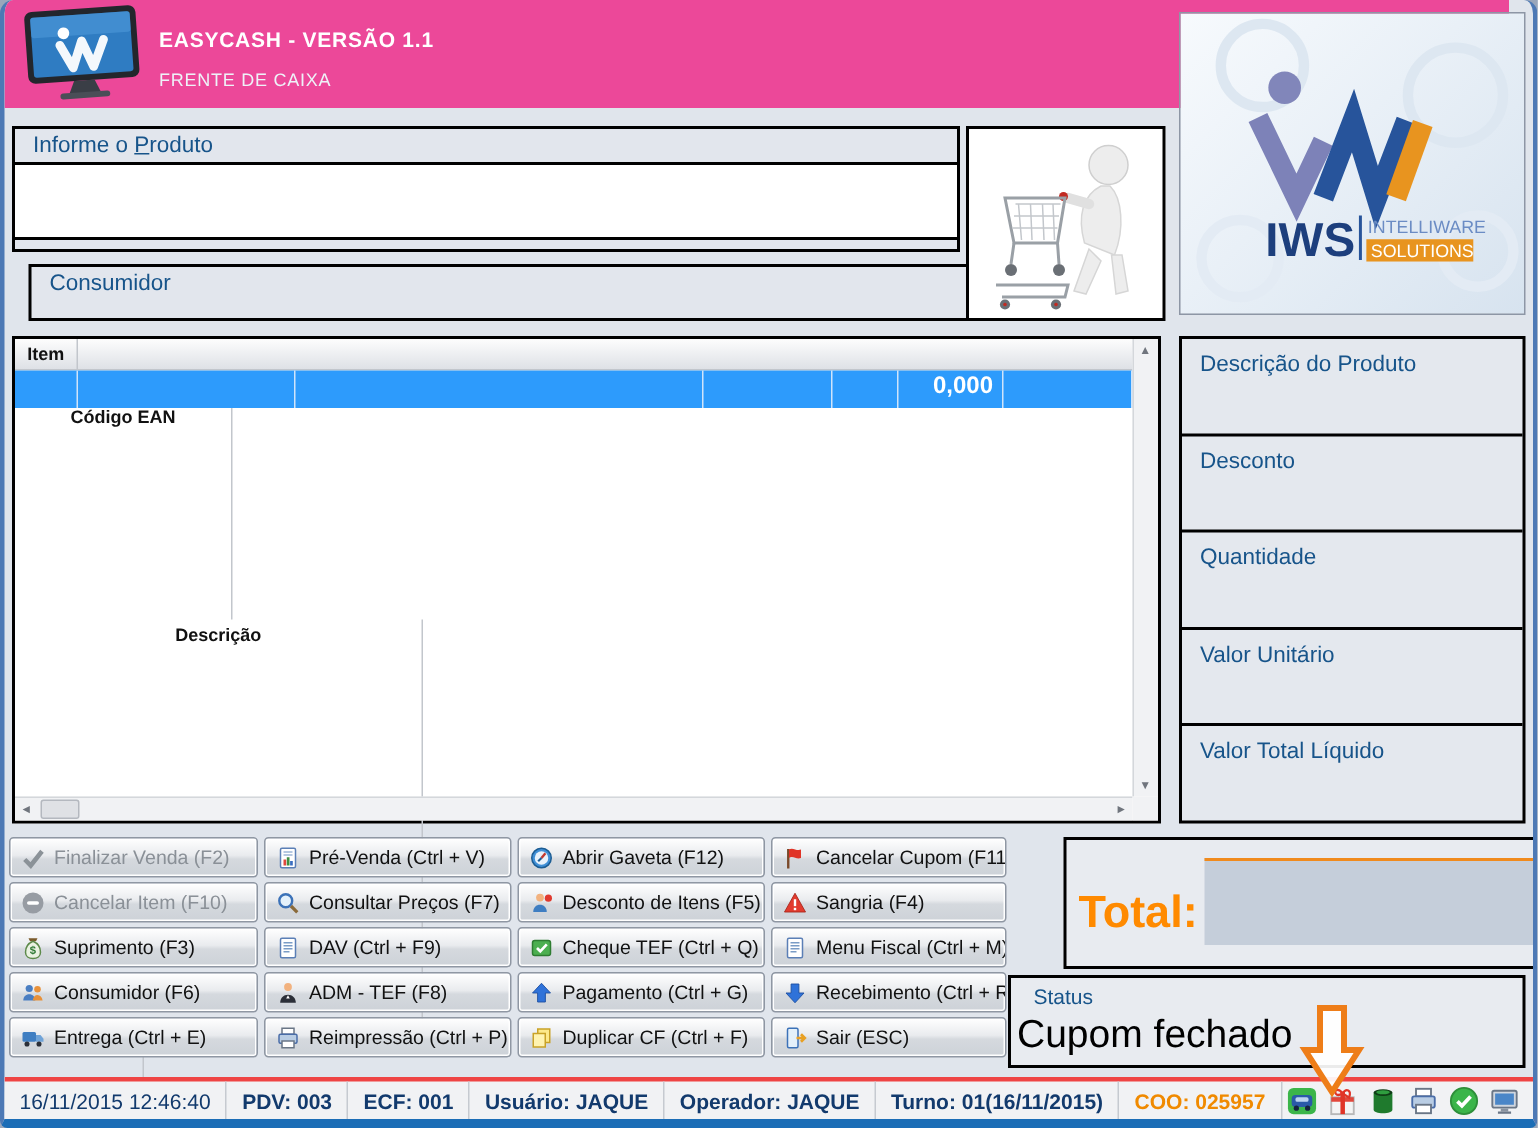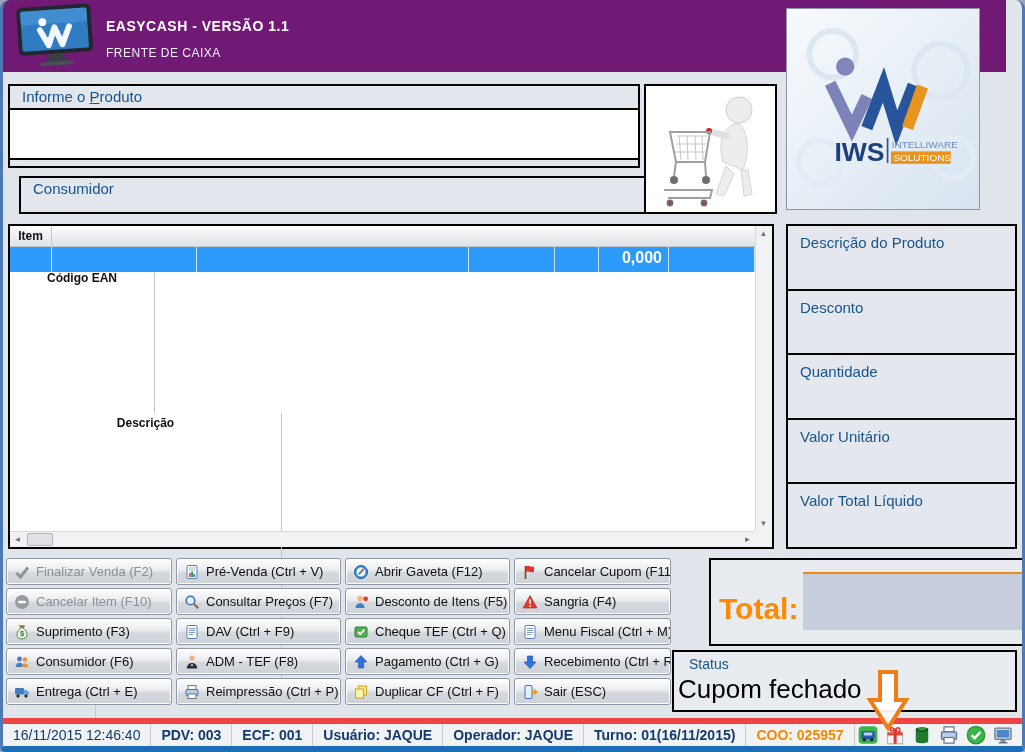--- a/index.html
+++ b/index.html
@@ -5,21 +5,21 @@
   html,body{margin:0;padding:0;background:#9aa7bb;}
   *{box-sizing:border-box;}
   .window{
     position:relative;width:1025px;height:752px;
     background:#e0e5ec;overflow:hidden;
     border-left:3px solid #4d79b5;border-right:3px solid #4d79b5;border-bottom:6px solid #1b6db6;
     border-radius:9px 9px 5px 5px;
     font-family:"Liberation Sans",sans-serif;color:#111;
   }
   
-  .header{position:absolute;left:0;top:0;right:16px;height:72px;background:#701a75;}
+  .header{position:absolute;left:0;top:0;right:16px;height:72px;background:#ec4899;}
   .header .logo{position:absolute;left:8px;top:3px;width:88px;height:66px;}
   .header .title{position:absolute;left:103px;top:18px;color:#fff;font-size:14px;font-weight:bold;letter-spacing:.5px;}
   .header .subtitle{position:absolute;left:103px;top:46px;color:#eef2f8;font-size:12px;letter-spacing:.5px;}
   
   .groupbox{position:absolute;border:2px solid #000;background:#e2e6ed;}
   .gb-label{color:#17548a;font-size:15px;padding:2px 0 0 12px;}
   .gb-label .ak{text-decoration:underline;}
   .product-input{position:absolute;left:0;right:0;top:22px;height:52px;background:#fff;border-top:2px solid #000;border-bottom:2px solid #000;}
   .cartbox{position:absolute;left:641px;top:84px;width:133px;height:130px;background:#fff;border:2px solid #000;}
   
@@ -28,21 +28,21 @@
   .th{font-size:12px;font-weight:bold;text-align:center;line-height:20px;border-right:1px solid #c2c6cc;overflow:hidden;white-space:nowrap;}
   .trow{position:absolute;left:0;top:21px;right:17px;height:25px;display:flex;background:#2d9bfc;}
   .td{border-right:1px solid #cfe4fa;height:100%;overflow:hidden;white-space:nowrap;}
   .td.vunit{color:#fff;font-weight:bold;font-size:16px;text-align:right;padding:2px 6px 0 0;}
   .vscroll{position:absolute;right:0;top:0;bottom:16px;width:17px;background:#f1f2f4;border-left:1px solid #d4d7db;}
   .hscroll{position:absolute;left:0;right:17px;bottom:0;height:16px;background:#f1f2f4;border-top:1px solid #d4d7db;}
   .sbtn{position:absolute;font-size:8px;color:#70757d;text-align:center;line-height:15px;width:15px;height:15px;}
   .hthumb{position:absolute;left:17px;top:1px;width:26px;height:13px;background:#dfe1e5;border:1px solid #b4b8bf;border-radius:2px;}
   .scorner{position:absolute;right:0;bottom:0;width:17px;height:16px;background:#f1f2f4;}
   
-  .iws-panel{position:absolute;left:783px;top:8px;width:194px;height:202px;background:linear-gradient(135deg,#f7fafd 0%,#e9f0f7 45%,#d7e3ef 100%);border:1px solid #8d96a5;}
+  .iws-panel{position:absolute;left:783px;top:8px;width:231px;height:202px;background:linear-gradient(135deg,#f7fafd 0%,#e9f0f7 45%,#d7e3ef 100%);border:1px solid #8d96a5;}
   .detail-panel{position:absolute;left:783px;top:224px;width:231px;height:325px;border:2px solid #000;background:#e4e8ee;display:flex;flex-direction:column;}
   .detail-sec{flex:1;border-bottom:2px solid #000;}
   .detail-sec:last-child{border-bottom:none;}
   .detail-sec .lbl{color:#17548a;font-size:15px;padding:8px 0 0 12px;}
   
   .btn-grid{position:absolute;left:3px;top:558px;width:665px;height:152px;display:grid;grid-template-columns:166px 165px 165px 1fr;grid-auto-rows:27px;gap:3px 4px;}
   .pbtn{display:flex;align-items:center;gap:6px;padding:0 7px;font-size:13px;color:#111;
     background:linear-gradient(#ffffff,#e9ebee 45%,#d5d9de 55%,#cdd2d8);
     border:1px solid #8f97a3;border-radius:3px;box-shadow:inset 0 0 0 1px #fff;cursor:default;white-space:nowrap;overflow:hidden;}
   .pbtn.disabled{color:#8a9097;}
@@ -50,21 +50,21 @@
   .icn svg{width:16px;height:16px;display:block;}
   
   .total-panel{position:absolute;left:669px;top:558px;width:345px;height:88px;border:2px solid #000;background:#e8ebf0;margin-left:37px;}
   .total-label{position:absolute;left:8px;top:32px;color:#ff8a00;font-size:30px;font-weight:bold;}
   .total-display{position:absolute;left:92px;top:12px;right:4px;height:58px;background:#c5ceda;border-top:2px solid #f08a1d;font-size:26px;text-align:right;color:#123;}
   .status-panel{position:absolute;left:669px;top:650px;width:345px;height:62px;border:2px solid #000;background:#e8ebf0;}
   .status-label{position:absolute;left:15px;top:4px;color:#17548a;font-size:14px;}
   .status-value{position:absolute;left:4px;top:22px;color:#000;font-size:26px;}
   .arrow-overlay{position:absolute;left:863px;top:670px;width:44px;height:62px;z-index:50;pointer-events:none;}
   
-  .statusbar{position:absolute;left:0;right:0;bottom:0;height:28px;background:#f1f2f4;border-top:6px solid #ef4444;display:flex;align-items:center;font-size:14px;}
+  .statusbar{position:absolute;left:0;right:0;bottom:0;height:28px;background:#f1f2f4;border-top:3px solid #ef4444;display:flex;align-items:center;font-size:14px;}
   .seg{padding:0 10px;border-right:1px solid #c6cad0;color:#123a6d;font-weight:bold;white-space:nowrap;height:100%;display:flex;align-items:center;}
   .seg.datetime{font-weight:normal;}
   .seg.coo{color:#f08a00;}
   .sb-spacer{flex:1;}
   .tray{display:flex;align-items:center;gap:7px;padding-right:9px;}
   .tray .ticn{width:20px;height:20px;}
   .tray .ticn svg{width:20px;height:20px;display:block;}
 </style>
 </head>
 <body>

